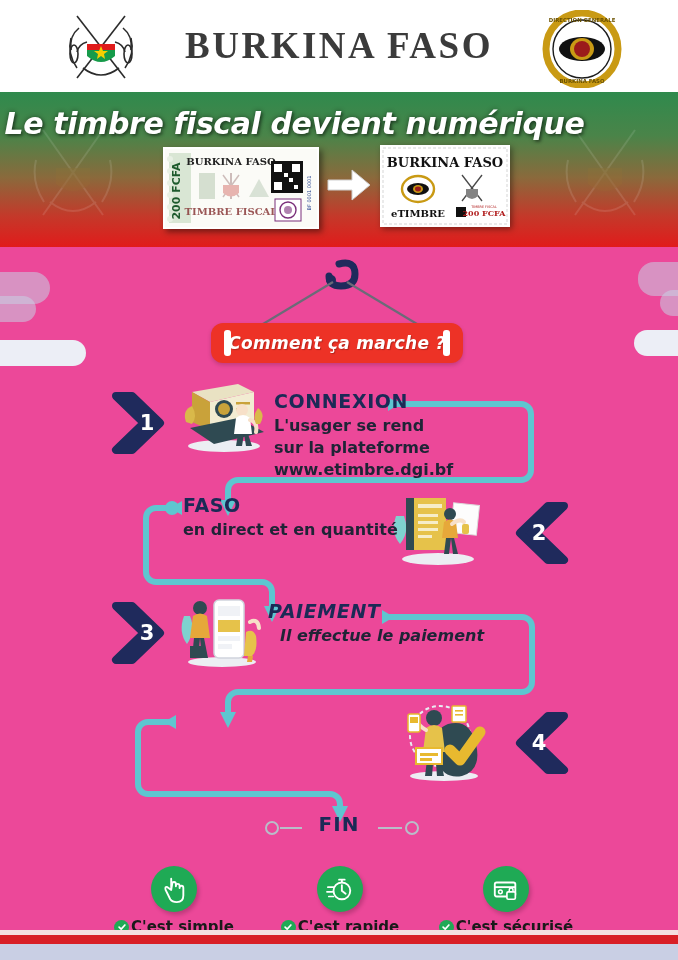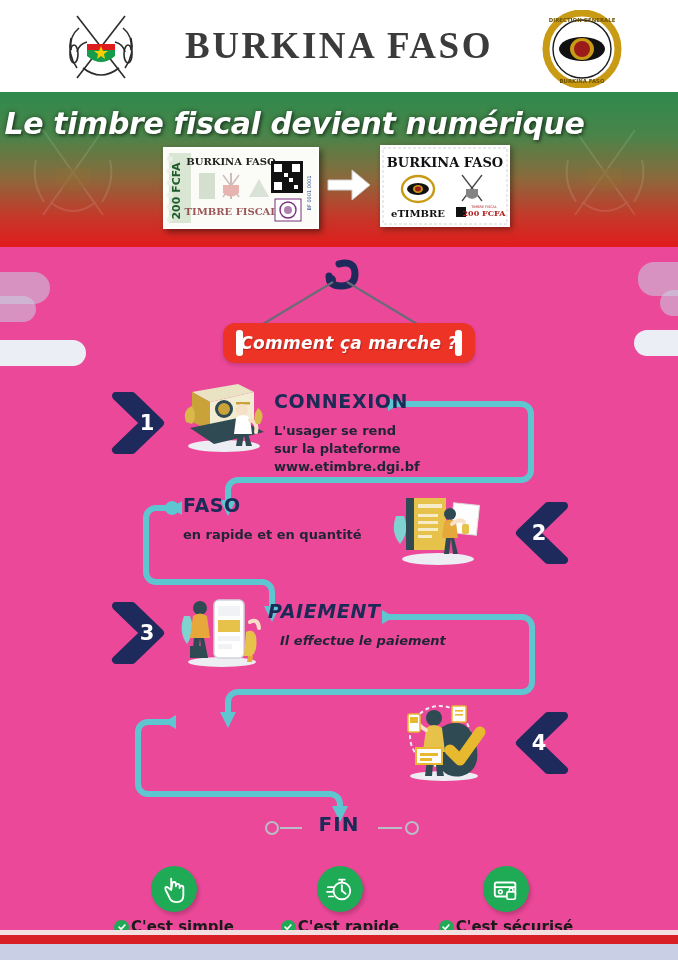--- a/index.html
+++ b/index.html
@@ -58,21 +58,21 @@
   .blob-pale{position:absolute;background:#eceef6;}
   .blob-pale.p1{left:-10px;top:340px;width:96px;height:26px;border-radius:0 13px 13px 0;}
   .blob-pale.p2{right:-10px;top:330px;width:74px;height:26px;border-radius:13px 0 0 13px;}
 
   
   .hanger{position:absolute;left:249px;top:258px;width:180px;height:72px;}
   .ribbon{
     position:absolute;left:211px;top:323px;width:252px;height:40px;
     background:#ed3226;border-radius:12px;
     box-shadow:0 2px 4px rgba(0,0,0,.18);
-    display:flex;align-items:center;justify-content:center;margin-left:12px;
+    display:flex;align-items:center;justify-content:center;
   }
   .ribbon::before,.ribbon::after{
     content:"";position:absolute;top:7px;width:7px;height:26px;
     background:#ffffff;border-radius:3px;
   }
   .ribbon::before{left:13px;}
   .ribbon::after{right:13px;}
   .ribbon-text{
     font-family:"DejaVu Sans", sans-serif;
     font-size:17px;font-weight:bold;font-style:italic;color:#ffffff;
@@ -92,22 +92,22 @@
   .chev-num.right{padding-left:6px;}
   .chev-num.left{padding-right:6px;}
 
   .step-title{
     font-family:"DejaVu Sans", sans-serif;
     font-size:19px;font-weight:bold;color:#1b2a56;
     letter-spacing:.6px;margin:0;
   }
   .step-body{
     font-family:"DejaVu Sans", sans-serif;
-    font-size:13px;font-weight:bold;color:#1f2436;
-    line-height:1.38;margin:10px 0 0 0;
+    font-size:16px;font-weight:bold;color:#1f2436;
+    line-height:1.38;margin:3px 0 0 0;
   }
   .illus{position:absolute;}
 
   
   .s1-chev{left:110px;top:392px;}
   .s1-illus{left:180px;top:378px;width:86px;height:76px;}
   .s1-text{position:absolute;left:274px;top:390px;width:260px;}
   
   .s2-chev{left:508px;top:502px;}
   .s2-illus{left:392px;top:490px;width:90px;height:76px;}
@@ -407,21 +407,21 @@
       <path d="M54 48 l-2 16 h5 l2 -16 z" fill="#2f4a52"></path>
       <path d="M62 48 l4 16 h-5 l-2 -16 z" fill="#2f4a52"></path>
       <path d="M60 34 q8 -6 12 -2" fill="none" stroke="#f7e0c8" stroke-width="4" stroke-linecap="round"></path>
       <rect x="70" y="34" width="7" height="10" rx="2" fill="#e6c24a"></rect>
     </svg>
   </div>
 
   <div class="s2-text">
     <div class="step-title">FASO</div>
     <div class="step-body">
-      <div>en rapide et en quantité</div>
+      <div>en direct et en quantité</div>
     </div>
   </div>
 
   <div class="chev s3-chev">
     <svg viewBox="0 0 62 62" width="62" height="62">
       <path d="M6 4 L34 31 L6 58 L22 58 L50 31 L22 4 Z" fill="#1f2a5c" stroke="#1f2a5c" stroke-width="8" stroke-linejoin="round"></path>
     </svg>
   </div>
   <div class="chev-num right s3-chev">3</div>
 

